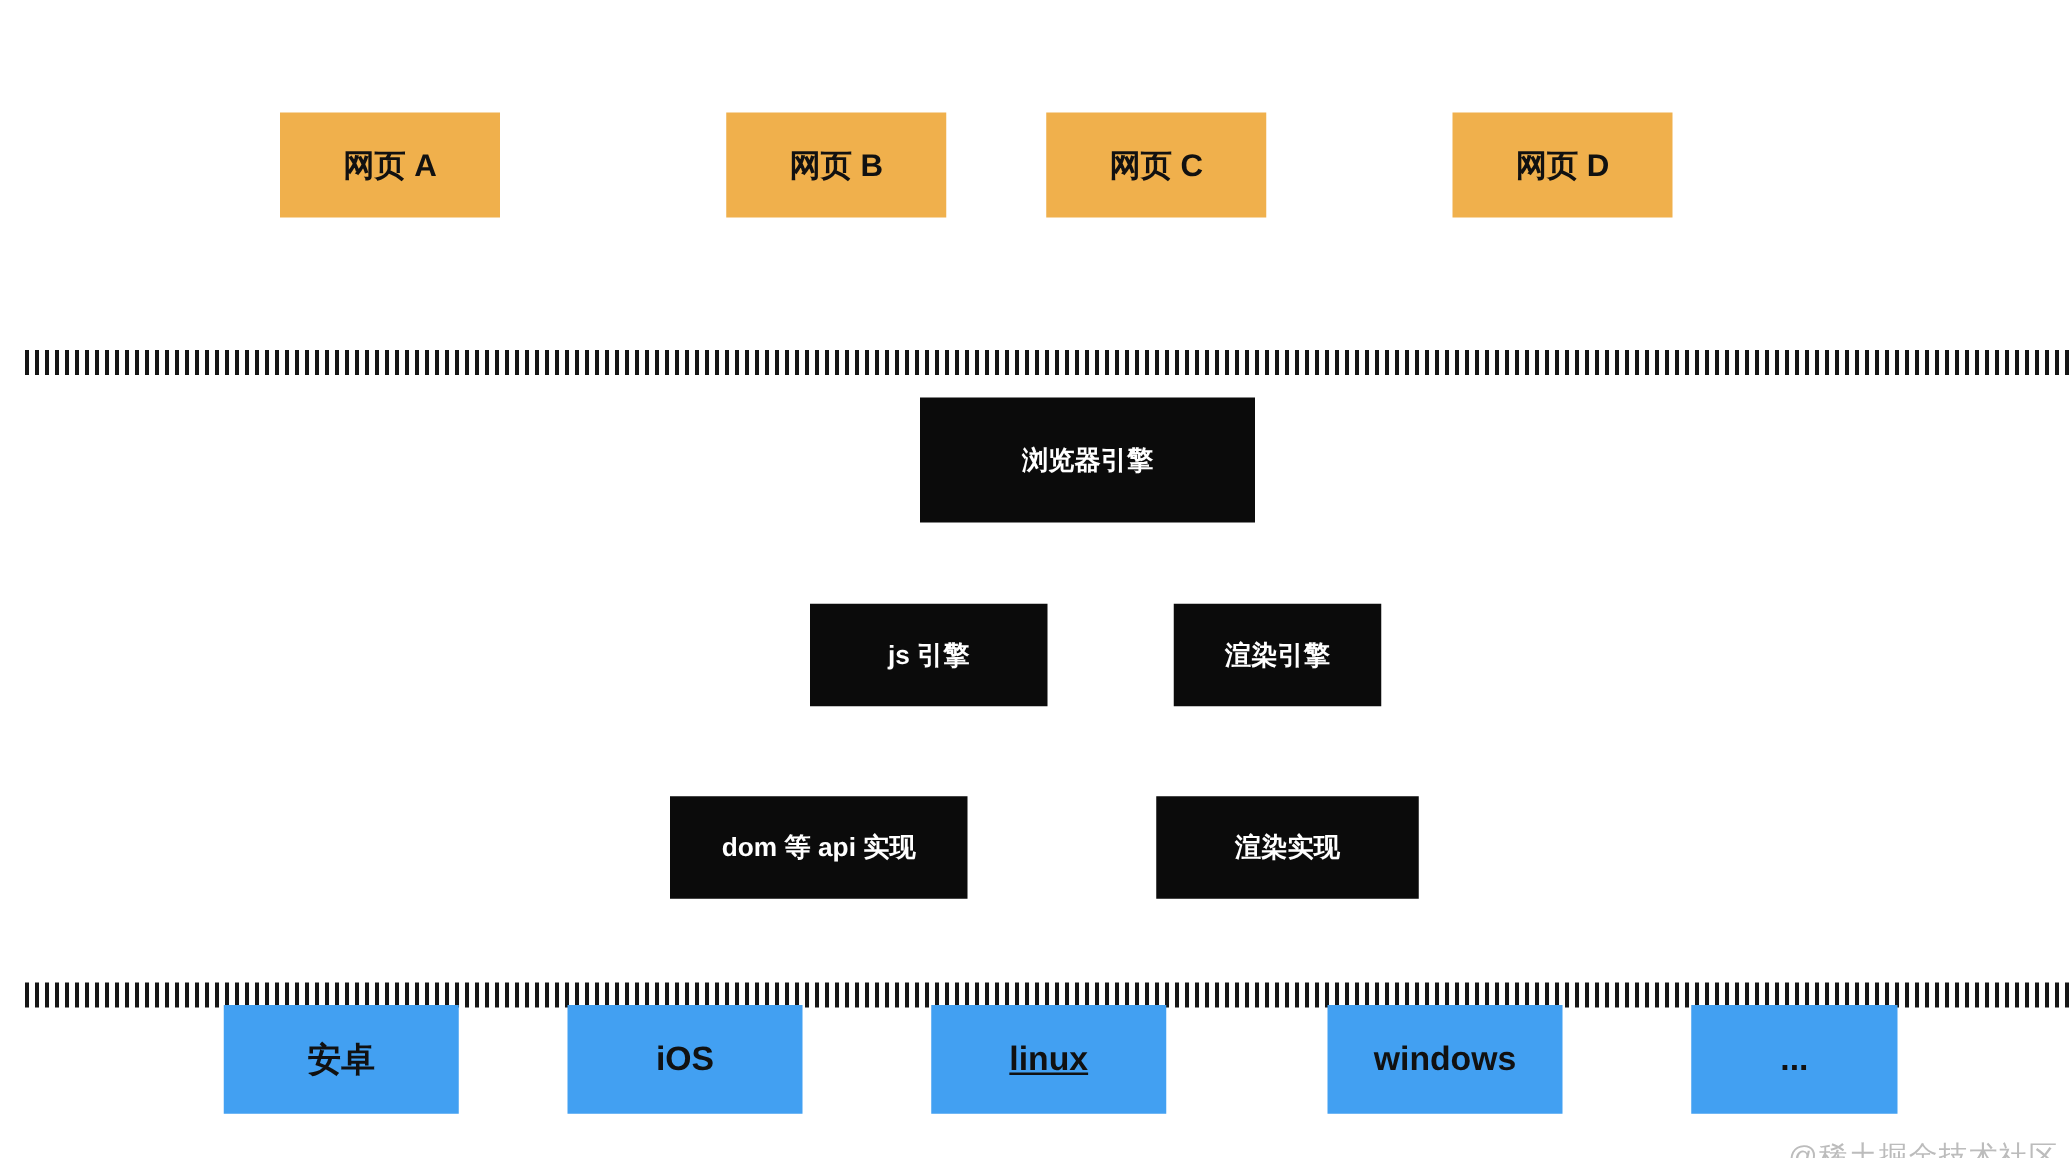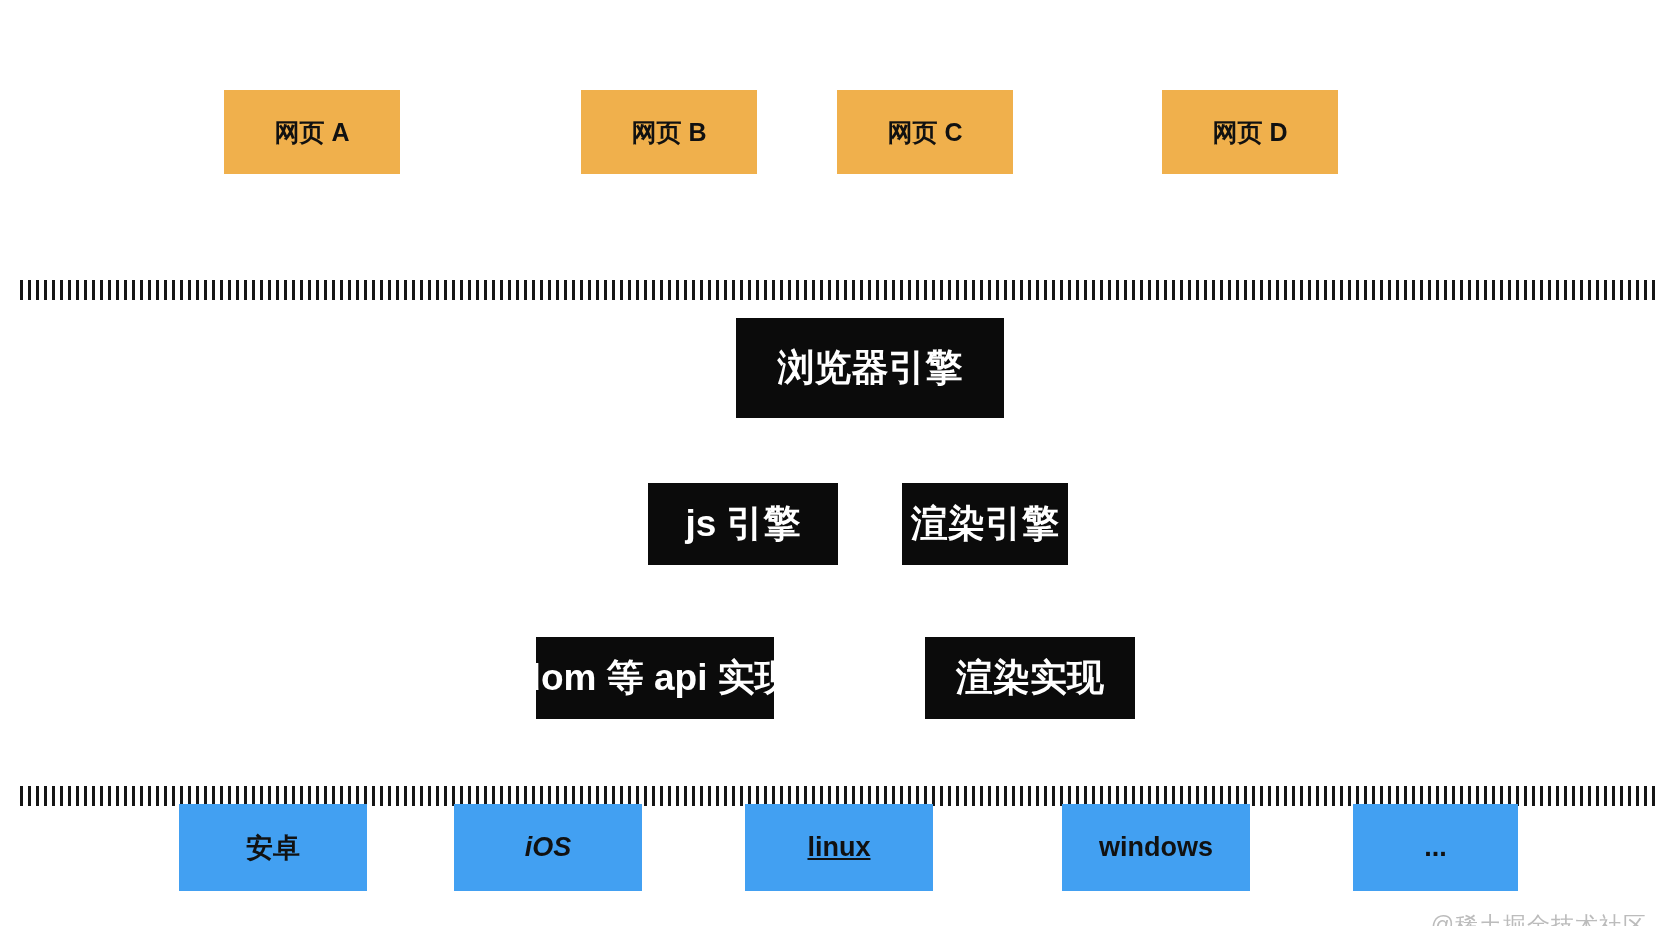--- a/index.html
+++ b/index.html
@@ -36,21 +36,21 @@
     background: var(--webpage-box);
     color: var(--label-text);
     font-size: 25px;
     font-weight: 600;
     width: 176px; height: 84px;
     top: 70px;
   }
   .engine-box {
     background: var(--engine-box);
     color: var(--engine-text);
-    font-size: 37px;
+    font-size: 21px;
     font-weight: 700;
   }
   .os-box {
     background: var(--os-box);
     color: var(--label-text);
     font-size: 27px;
     font-weight: 700;
     width: 188px; height: 87px;
     top: 784px;
   }
@@ -72,26 +72,26 @@
     letter-spacing: 1px;
   }
   
   #webpage-a { left: 204px; }
   #webpage-b { left: 521px; margin-left: 40px; }
   #webpage-c { left: 817px; }
   #webpage-d { left: 1142px; }
   #divider-top { top: 260px; }
   #browser-engine { left: 716px; top: 298px; width: 268px; height: 100px; }
   #js-engine     { left: 628px; top: 463px; width: 190px; height: 82px; }
-  #render-engine { left: 882px; top: 463px; width: 166px; height: 82px; }
+  #render-engine { left: 919px; top: 463px; width: 166px; height: 82px; }
   #dom-api-impl  { left: 516px; top: 617px; width: 238px; height: 82px; }
   #render-impl   { left: 905px; top: 617px; width: 210px; height: 82px; }
   #divider-bottom { top: 766px; }
   #os-android { left: 159px; }
-  #os-ios     { left: 434px; font-style: italic; }
+  #os-ios     { left: 434px; }
   #os-linux   { left: 725px; text-decoration: underline; }
   #os-windows { left: 1042px; }
   #os-more    { left: 1333px; width: 165px; }
 </style>
 </head>
 <body>
 
 <div class="canvas">
 
   <div id="webpage-a" class="box webpage-box">

